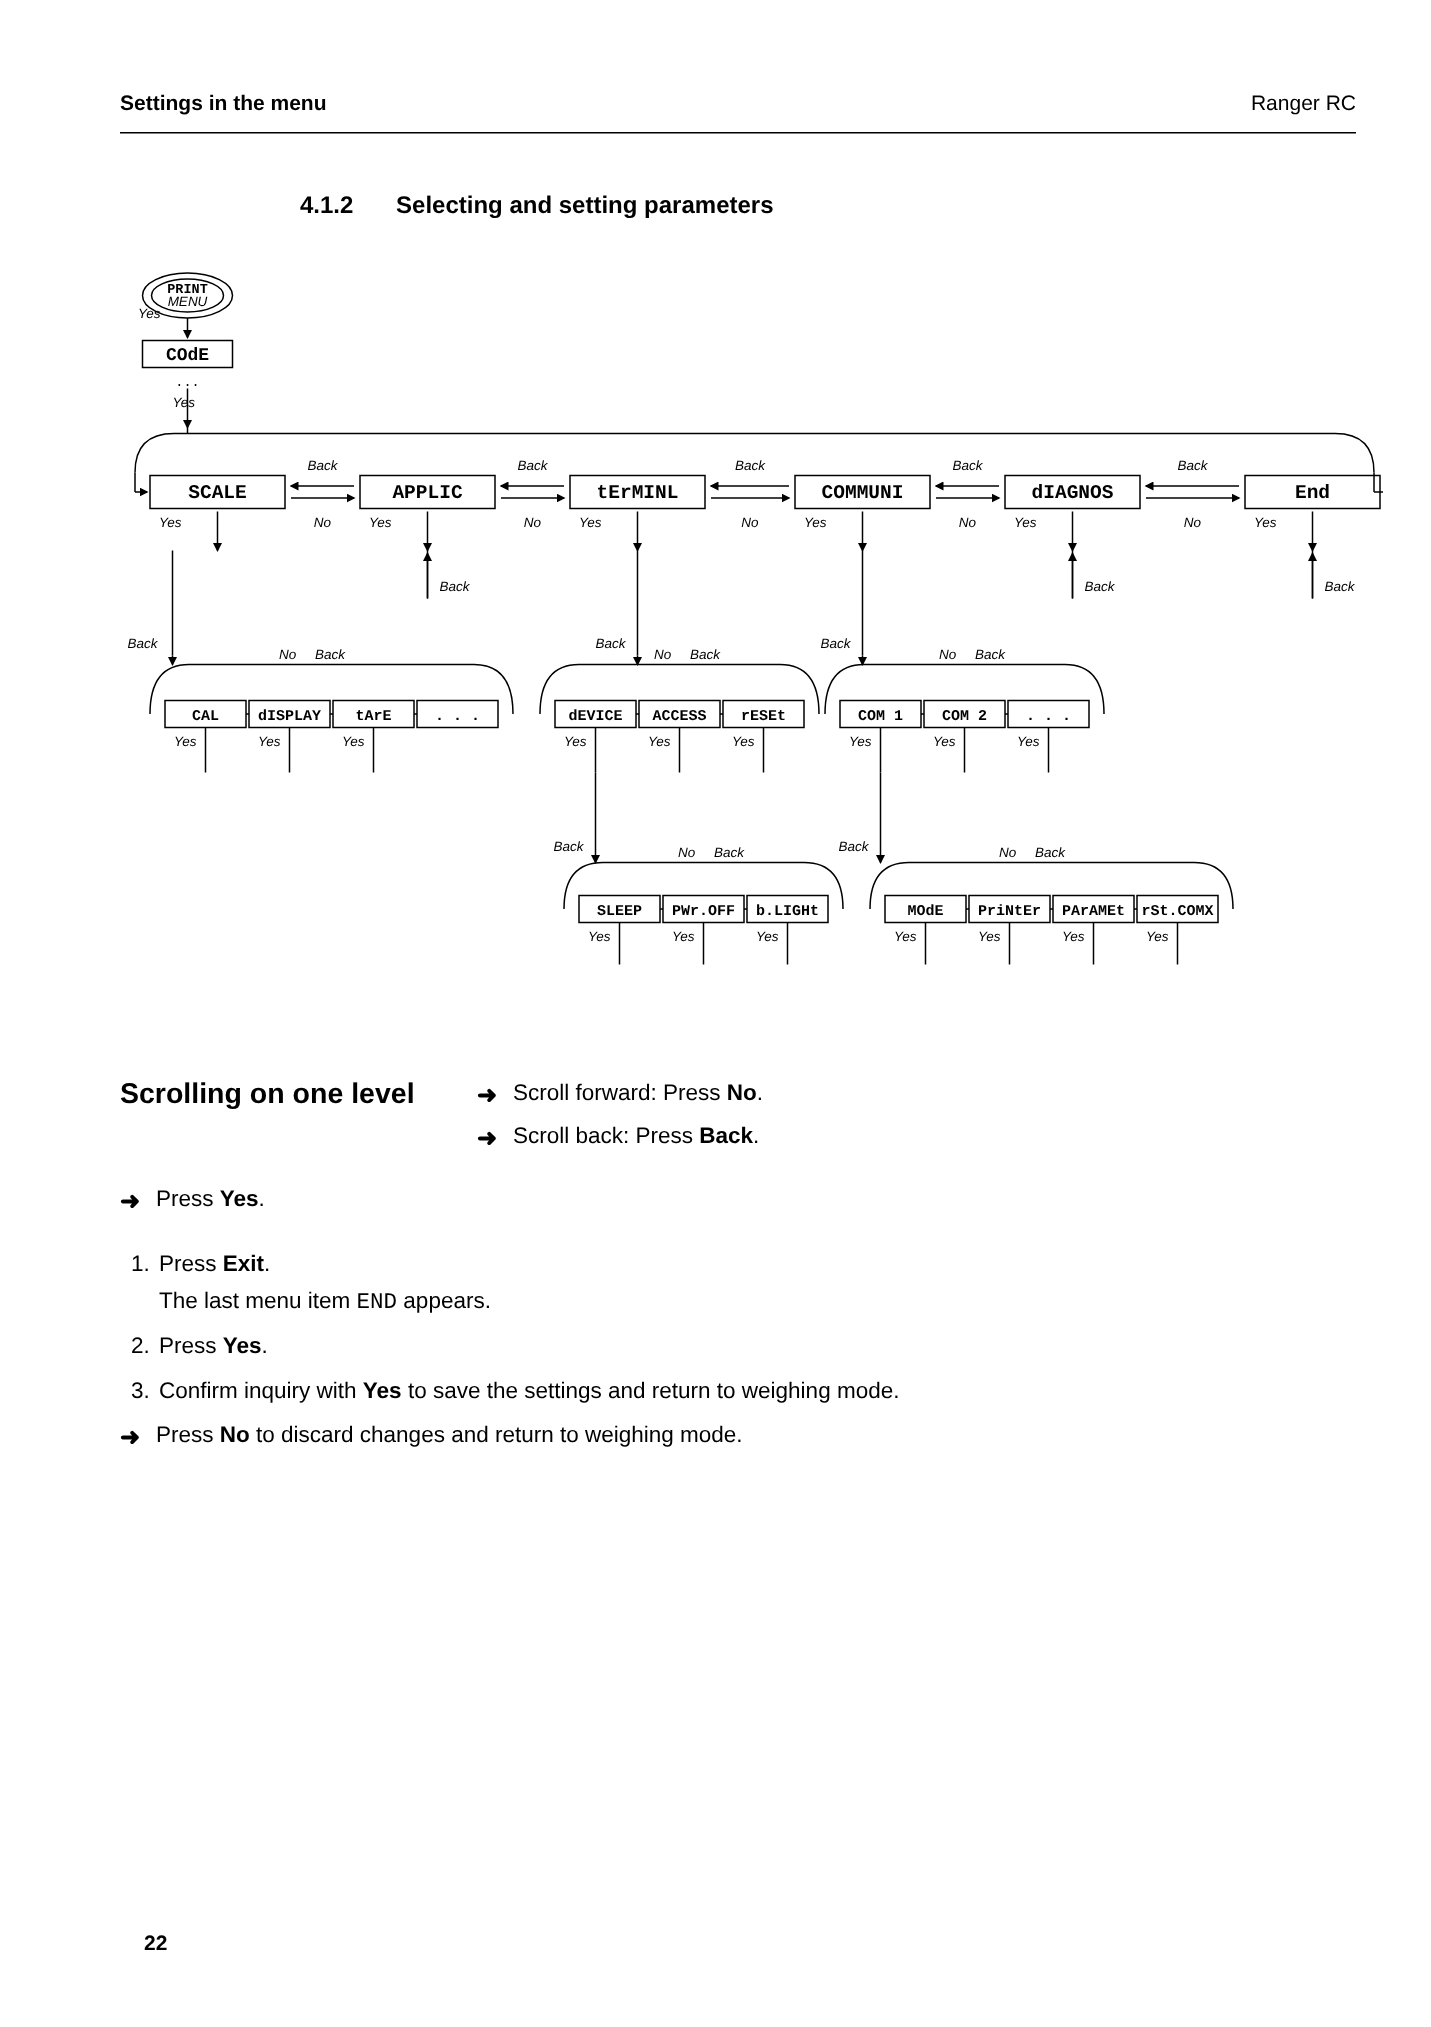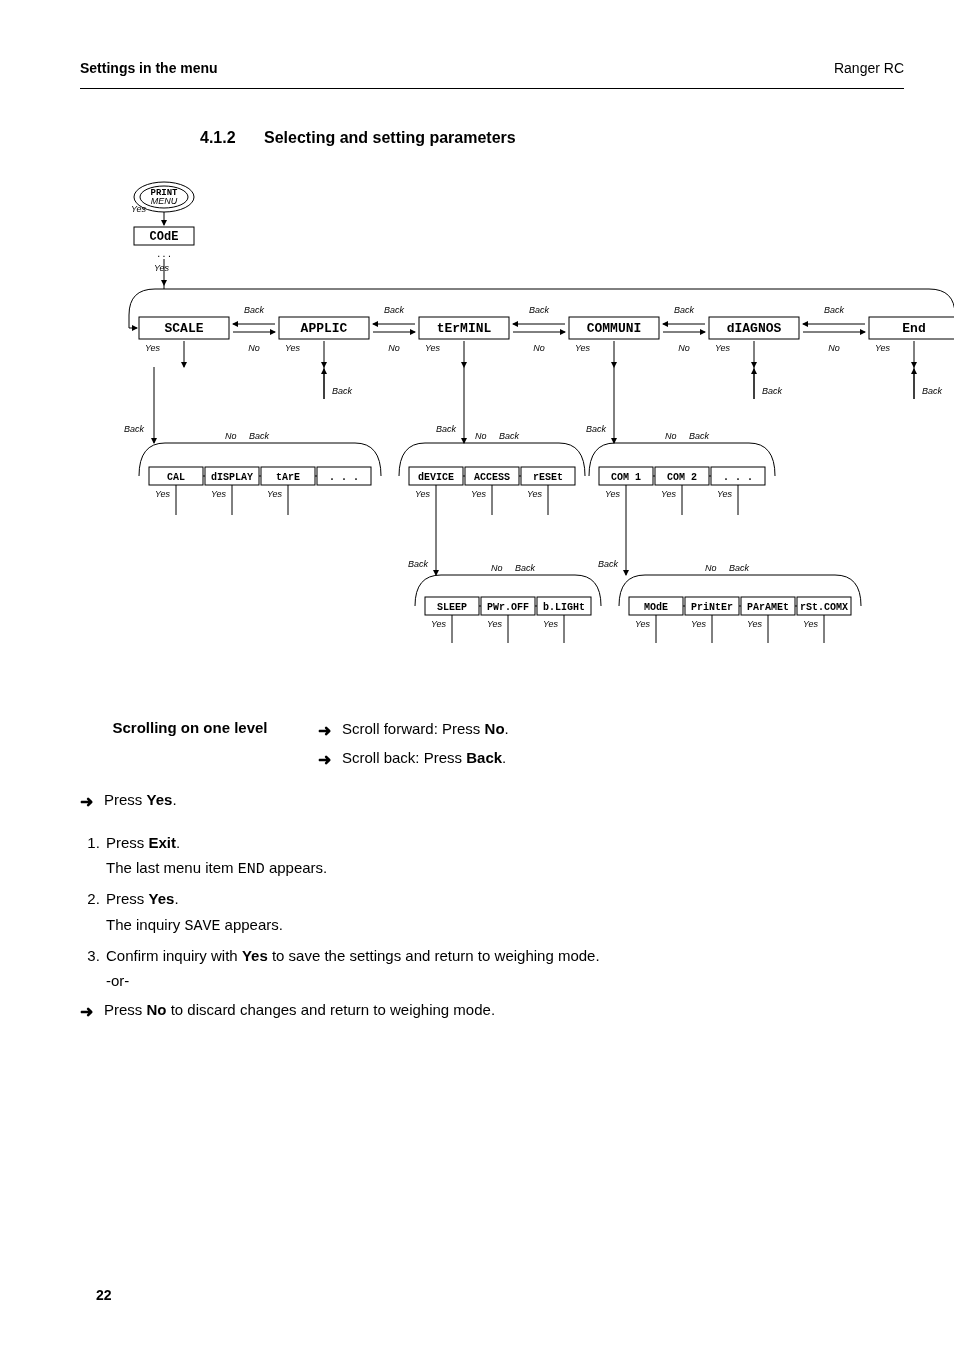--- a/index.html
+++ b/index.html
@@ -28,35 +28,34 @@
   .section-title {
     font-weight: bold;
     font-size: 16px;
     margin-left: 120px;
     margin-bottom: 30px;
   }
   .section-num { margin-right: 24px; }
   .diagram-wrap {
     height: 520px;
     position: relative;
-    margin-left: 39px;
   }
   .diagram-svg { position: absolute; left: -10px; top: 0; }
   .content {
     margin-top: 20px;
   }
   .row {
     display: flex;
     margin-bottom: 12px;
   }
   .label-col {
     width: 220px;
-    text-align: center;
+    text-align: left;
     font-weight: bold;
-    font-size: 15px;
+    font-size: 19px;
     line-height: 1.4;
     padding-right: 18px;
     flex-shrink: 0;
   }
   .body-col {
     flex: 1;
     font-size: 15px;
     line-height: 1.55;
   }
   .arrow-line {
@@ -343,25 +342,23 @@
 
     <div class="row" style="margin-top:14px;">
       <div class="body-col">
         <ol class="steps">
           <li>
             <span>Press </span><span class="bold">Exit</span><span>.</span>
             <div class="sub"><span>The last menu item </span><span class="mono">END</span><span> appears.</span></div>
           </li>
           <li>
             <span>Press </span><span class="bold">Yes</span><span>.</span>
-            <div class="sub"><span>The inquiry </span><span class="mono">SAVE</span><span> appears.</span></div>
           </li>
           <li>
             <span>Confirm inquiry with </span><span class="bold">Yes</span><span> to save the settings and return to weighing mode.</span>
-            <div class="sub">-or-</div>
           </li>
         </ol>
         <div class="arrow-line" style="margin-top:4px;">
           <span class="arr">➜</span>
           <span>Press </span><span class="bold">No</span><span> to discard changes and return to weighing mode.</span>
         </div>
       </div>
     </div>
   </div>
 

